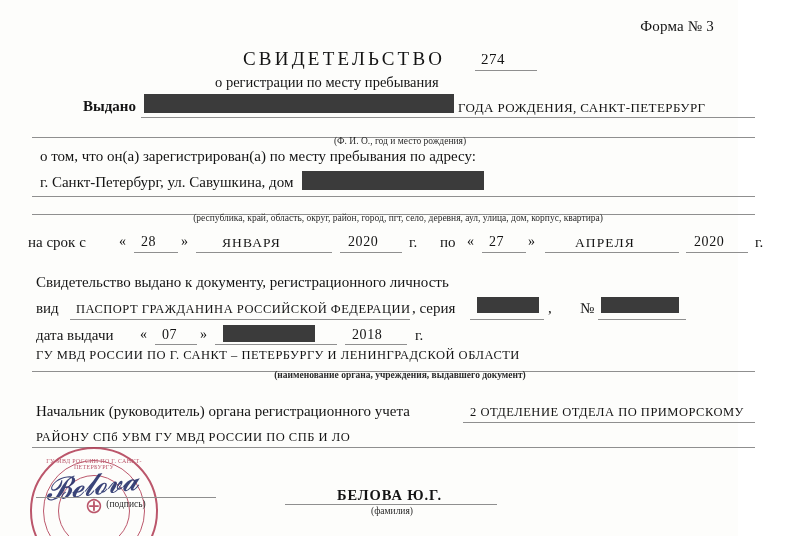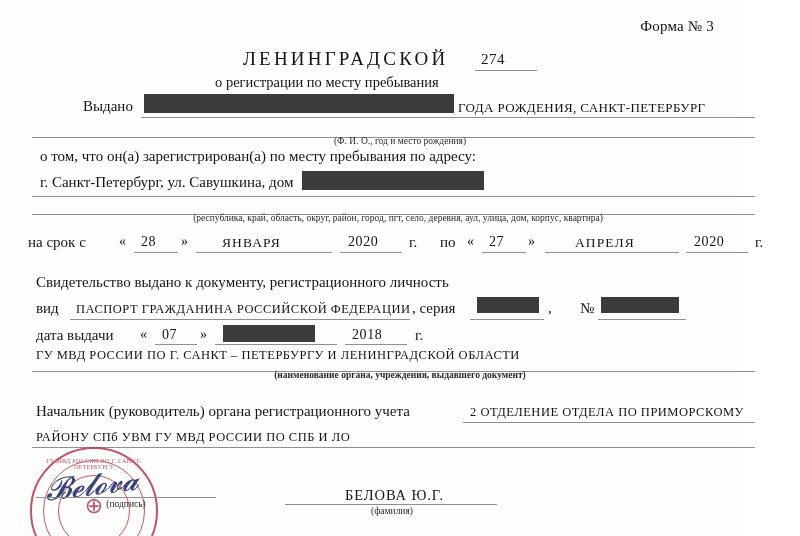--- a/index.html
+++ b/index.html
@@ -149,27 +149,27 @@
     letter-spacing: .9px;
   }
 </style>
 </head>
 <body>
 
 <div class="page">
 
   <div class="txt form-no" style="right:24px; top:18px;">Форма № 3</div>
 
-  <div class="txt title-main" style="left:243px; top:48px;">ЛЕНИНГРАДСКОЙ</div>
+  <div class="txt title-main" style="left:243px; top:48px;">СВИДЕТЕЛЬСТВО</div>
   <div class="txt num-274" style="left:481px; top:51px;">274</div>
   <div class="line" style="left:475px; top:70px; width:62px;"></div>
 
   <div class="txt title-sub" style="left:215px; top:74px;">о регистрации по месту пребывания</div>
 
-  <div class="txt label" style="left:83px; top:98px;">Выдано</div>
+  <div class="txt label" style="left:83px; top:98px;font-weight:bold;">Выдано</div>
   <div class="redact" style="left:144px; top:94px; width:310px; height:19px;"></div>
   <div class="txt value-caps" style="left:458px; top:100px;">ГОДА РОЖДЕНИЯ, САНКТ-ПЕТЕРБУРГ</div>
   <div class="line" style="left:141px; top:117px; width:614px;"></div>
 
   <div class="line" style="left:32px; top:137px; width:723px;"></div>
   <div class="caption" style="left:280px; top:136px; width:240px;">(Ф. И. О., год и место рождения)</div>
 
   <div class="txt label" style="left:40px; top:174px;">г. Санкт-Петербург, ул. Савушкина, дом</div>
 
   <div class="txt label" style="left:40px; top:148px;">о том, что он(а) зарегистрирован(а) по месту пребывания по адресу:</div>
@@ -246,17 +246,17 @@
     <div class="stamp-inner2"></div>
     <div class="stamp-text-top">ГУ МВД РОССИИ ПО Г. САНКТ-ПЕТЕРБУРГУ</div>
     <div class="stamp-eagle">⊕</div>
 
   </div>
 
   <div class="signature">𝓑𝓮𝓵𝓸𝓿𝓪</div>
   <div class="line" style="left:36px; top:497px; width:180px;"></div>
   <div class="caption" style="left:86px; top:499px; width:80px;">(подпись)</div>
 
-  <div class="txt fam-name" style="left:345px; top:487px;">БЕЛОВА Ю.Г.</div>
+  <div class="txt fam-name" style="left:337px; top:487px;font-weight:bold;">БЕЛОВА Ю.Г.</div>
   <div class="line" style="left:285px; top:504px; width:212px;"></div>
   <div class="caption" style="left:352px; top:506px; width:80px;">(фамилия)</div>
 
 </div>
 
 </body></html>

